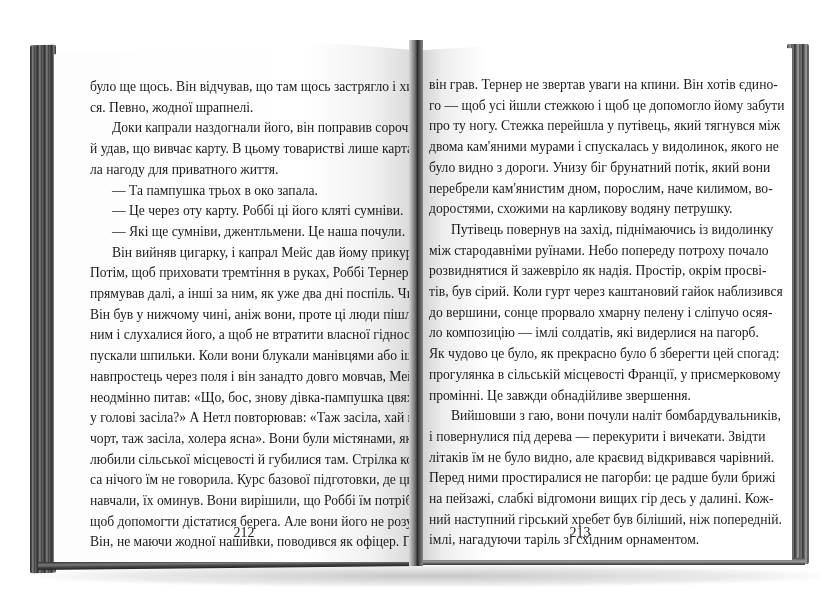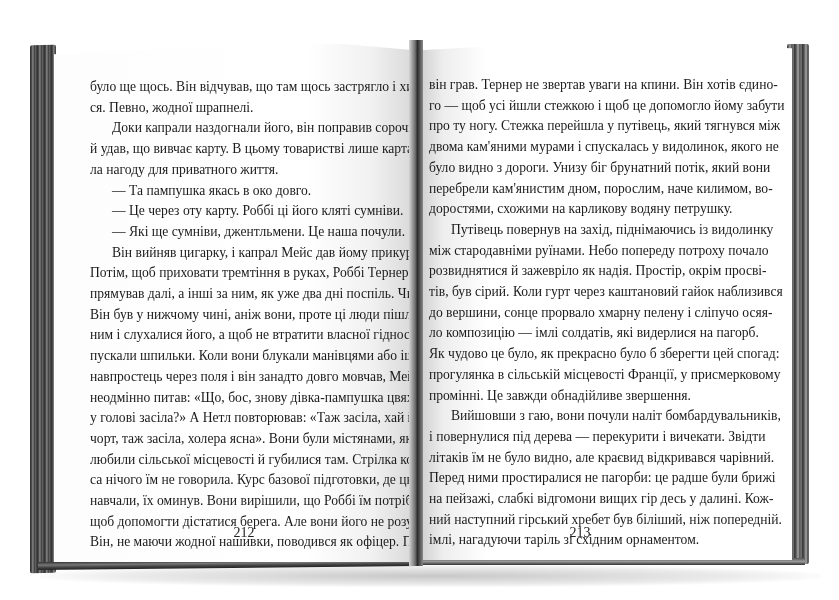--- a/index.html
+++ b/index.html
@@ -78,21 +78,21 @@
   <div class="stack-right"></div>
   <div class="stack-right-bottom"></div>
 
   <div class="page page-left">
     <div class="text-block left-text" id="left-text">
         <span class="line">було ще щось. Він відчував, що там щось застрягло і хитасть-</span>
         <span class="line last">ся. Певно, жодної шрапнелі.</span>
         <span class="line" style="text-indent: 22px;">Доки капрали наздогнали його, він поправив сорочку</span>
         <span class="line">й удав, що вивчає карту. В цьому товаристві лише карта дава-</span>
         <span class="line last">ла нагоду для приватного життя.</span>
-        <span class="line last" style="text-indent: 22px;">— Та пампушка якась в око довго.</span>
+        <span class="line last" style="text-indent: 22px;">— Та пампушка трьох в око запала.</span>
         <span class="line last" style="text-indent: 22px;">— Це через оту карту. Роббі ці його кляті сумніви.</span>
         <span class="line last" style="text-indent: 22px;">— Які ще сумніви, джентльмени. Це наша почули.</span>
         <span class="line" style="text-indent: 22px;">Він вийняв цигарку, і капрал Мейс дав йому прикурити.</span>
         <span class="line">Потім, щоб приховати тремтіння в руках, Роббі Тернер по-</span>
         <span class="line">прямував далі, а інші за ним, як уже два дні поспіль. Чи три?</span>
         <span class="line">Він був у нижчому чині, аніж вони, проте ці люди пішли за</span>
         <span class="line">ним і слухалися його, а щоб не втратити власної гідності, під-</span>
         <span class="line">пускали шпильки. Коли вони блукали манівцями або ішли</span>
         <span class="line">навпростець через поля і він занадто довго мовчав, Мейс</span>
         <span class="line">неодмінно питав: «Що, бос, знову дівка-пампушка цвяхом</span>

